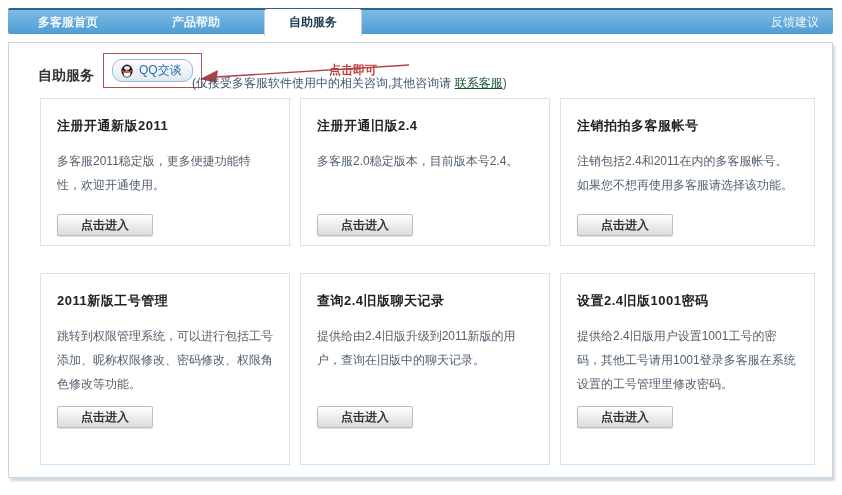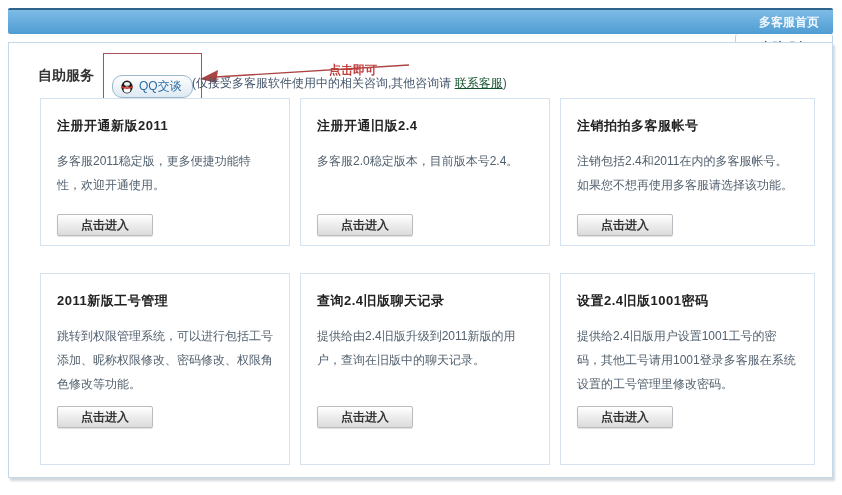--- a/index.html
+++ b/index.html
@@ -10,21 +10,21 @@
     position:relative; overflow:hidden;
   }
   .page { position:absolute; inset:0; background:#fff; }
 
   
   .navbar {
     position:absolute; left:8px; top:8px; width:825px; height:26px;
     background:linear-gradient(#7dbce6,#4f9cd2);
     border-top:2px solid #2e638c;
     border-radius:2px;
-    display:flex; align-items:flex-end;flex-direction:column;
+    display:flex; align-items:center;
   }
   .nav-tab {
     color:#f2f8fd; font-size:12px; font-weight:bold;
     line-height:24px; padding:0 14px; cursor:pointer; white-space:nowrap;
   }
   .nav-tab.t1 { margin-left:16px; }
   .nav-tab.t2 { margin-left:46px; }
   .nav-tab-active {
     margin-left:30px;
     background:#fff; color:#1f3a52;
@@ -47,21 +47,21 @@
     background:#fff;
     border:1px solid #c3d9ea;
     box-shadow:2px 3px 2px rgba(160,170,180,.45);
   }
   .page-title {
     position:absolute; left:29px; top:24px;
     font-size:14px; font-weight:bold; color:#333;
   }
   .qq-box {
     position:absolute; left:94px; top:10px;
-    border:1px solid #a9505a; padding:21px 8px; background:transparent;
+    border:1px solid #a9505a; padding:5px 8px; background:transparent;
   }
   .qq-btn {
     display:flex; align-items:center; gap:5px;
     background:linear-gradient(#fefefe,#dde9f2);
     border:1px solid #9cb8cd; border-radius:10px;
     padding:2px 10px 2px 7px;
     font-size:12px; color:#2a6ca5; cursor:pointer;
   }
   .qq-btn svg { display:block; }
 
@@ -112,20 +112,21 @@
     box-shadow:0 1px 1px rgba(0,0,0,.12);
   }
 </style>
 </head>
 <body>
 
 <div class="page">
 
   <div class="navbar">
     <div class="nav-tab t1">多客服首页</div>
+    <div class="nav-tab t2">产品帮助</div>
     <div class="nav-tab-active">自助服务</div>
     <div class="nav-feedback">反馈建议</div>
   </div>
 
   <div class="main">
 
     <div class="page-title">自助服务</div>
 
     <div class="qq-box">
       <button class="qq-btn">

